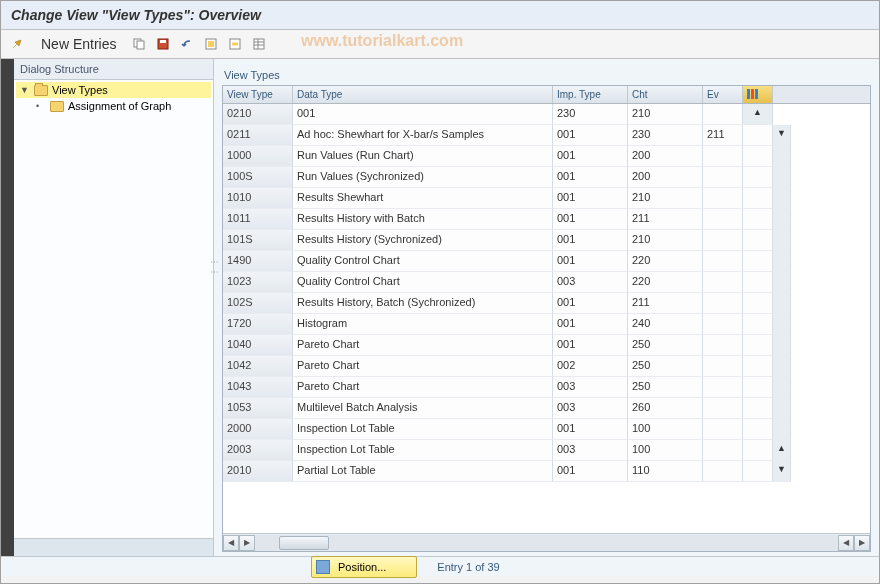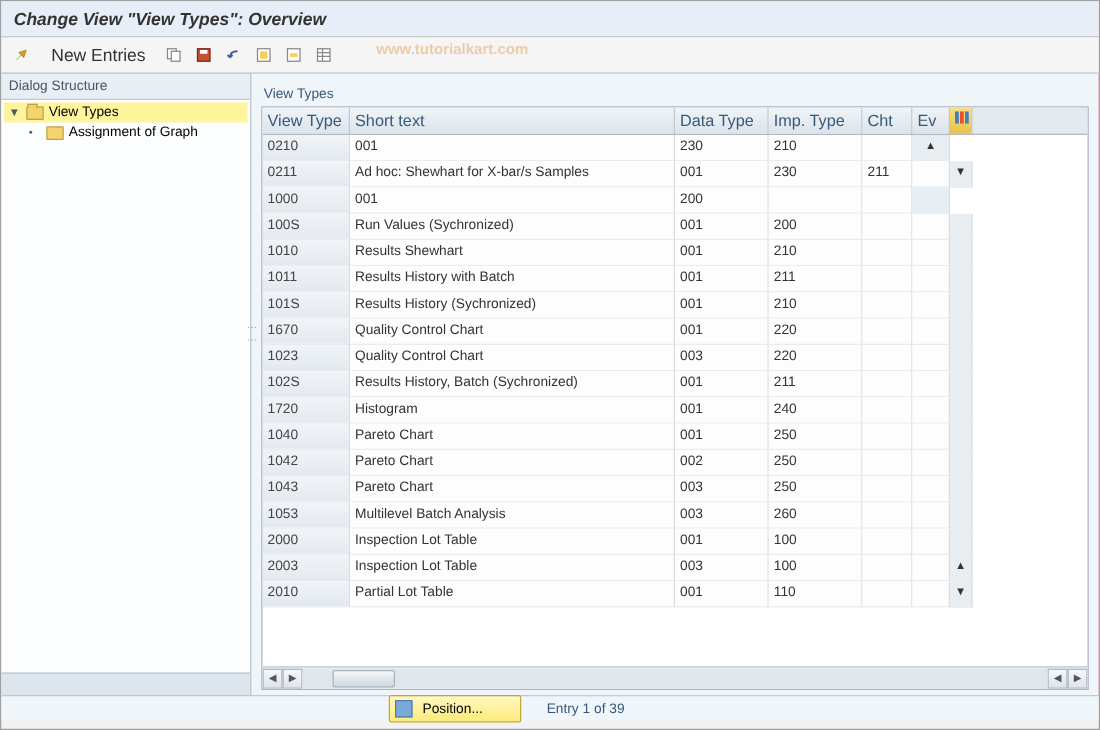--- a/index.html
+++ b/index.html
@@ -47,29 +47,30 @@
       cursor: pointer;
       background: transparent;
       border: none;
       color: #333;
     }
     .watermark {
       position: absolute;
       left: 300px;
       top: 2px;
       color: #e8a05c;
-      font-size: 12px;
+      font-size: 16px;
       font-weight: bold;
       opacity: 0.5;
       pointer-events: none;
     }
     .content-area {
       display: flex;
       height: calc(100% - 85px);
-      background: #ec4899;
+      background: #404040;
+      padding-left: 13px;
     }
     .sidebar {
       width: 200px;
       background: #eff5f9;
       border-right: 1px solid #c0c8d0;
       display: flex;
       flex-direction: column;
     }
     .sidebar-header {
       background: #e8eef4;
@@ -144,21 +145,21 @@
     }
     .grid-header {
       background: #e4e9ef;
       border-bottom: 1px solid #b0b8c0;
     }
     .grid-header .cell {
       background: linear-gradient(#f0f4f8, #dce3eb);
       border-right: 1px solid #c0c8d0;
       padding: 3px 4px;
       color: #38597a;
-      font-size: 13px;
+      font-size: 10px;
       white-space: nowrap;
       overflow: hidden;
     }
     .col-config {
       background: linear-gradient(#f8e080, #e8c050) !important;
       text-align: center;
     }
     .grid-body {
       overflow: hidden;
       flex: 1;
@@ -335,21 +336,20 @@
     </div>
     <div class="sidebar-bottom-strip"></div>
   </div>
 
   <div class="main-panel">
     <div class="splitter-dots">⋮⋮</div>
     <div class="panel-title">View Types</div>
     <div class="table-wrapper">
       <div class="grid grid-header">
         <div class="cell">View Type</div>
-        <div class="cell">Short text</div>
         <div class="cell">Data Type</div>
         <div class="cell">Imp. Type</div>
         <div class="cell">Cht</div>
         <div class="cell">Ev</div>
         <div class="cell col-config">
           <svg width="12" height="10">
               <rect x="0" y="0" width="3" height="10" fill="#4080c0"></rect>
               <rect x="4" y="0" width="3" height="10" fill="#e85030"></rect>
               <rect x="8" y="0" width="3" height="10" fill="#4080c0"></rect>
             </svg>
@@ -368,20 +368,21 @@
             <div class="cell rowhead">0211</div>
             <div class="cell short-text">Ad hoc: Shewhart for X-bar/s Samples</div>
             <div class="cell">001</div>
             <div class="cell">230</div>
             <div class="cell">211</div>
             <div class="cell"></div>
             <div class="cell scroll-cell">▼</div>
           </div>
           <div class="grid-row">
             <div class="cell rowhead">1000</div>
+            <div class="cell short-text">Run Values (Run Chart)</div>
             <div class="cell">001</div>
             <div class="cell">200</div>
             <div class="cell"></div>
             <div class="cell"></div>
             <div class="cell scroll-cell"></div>
           </div>
           <div class="grid-row">
             <div class="cell rowhead">100S</div>
             <div class="cell short-text">Run Values (Sychronized)</div>
             <div class="cell">001</div>
@@ -411,21 +412,21 @@
           <div class="grid-row">
             <div class="cell rowhead">101S</div>
             <div class="cell short-text">Results History (Sychronized)</div>
             <div class="cell">001</div>
             <div class="cell">210</div>
             <div class="cell"></div>
             <div class="cell"></div>
             <div class="cell scroll-cell"></div>
           </div>
           <div class="grid-row">
-            <div class="cell rowhead">1670</div>
+            <div class="cell rowhead">1490</div>
             <div class="cell short-text">Quality Control Chart</div>
             <div class="cell">001</div>
             <div class="cell">220</div>
             <div class="cell"></div>
             <div class="cell"></div>
             <div class="cell scroll-cell"></div>
           </div>
           <div class="grid-row">
             <div class="cell rowhead">1023</div>
             <div class="cell short-text">Quality Control Chart</div>

